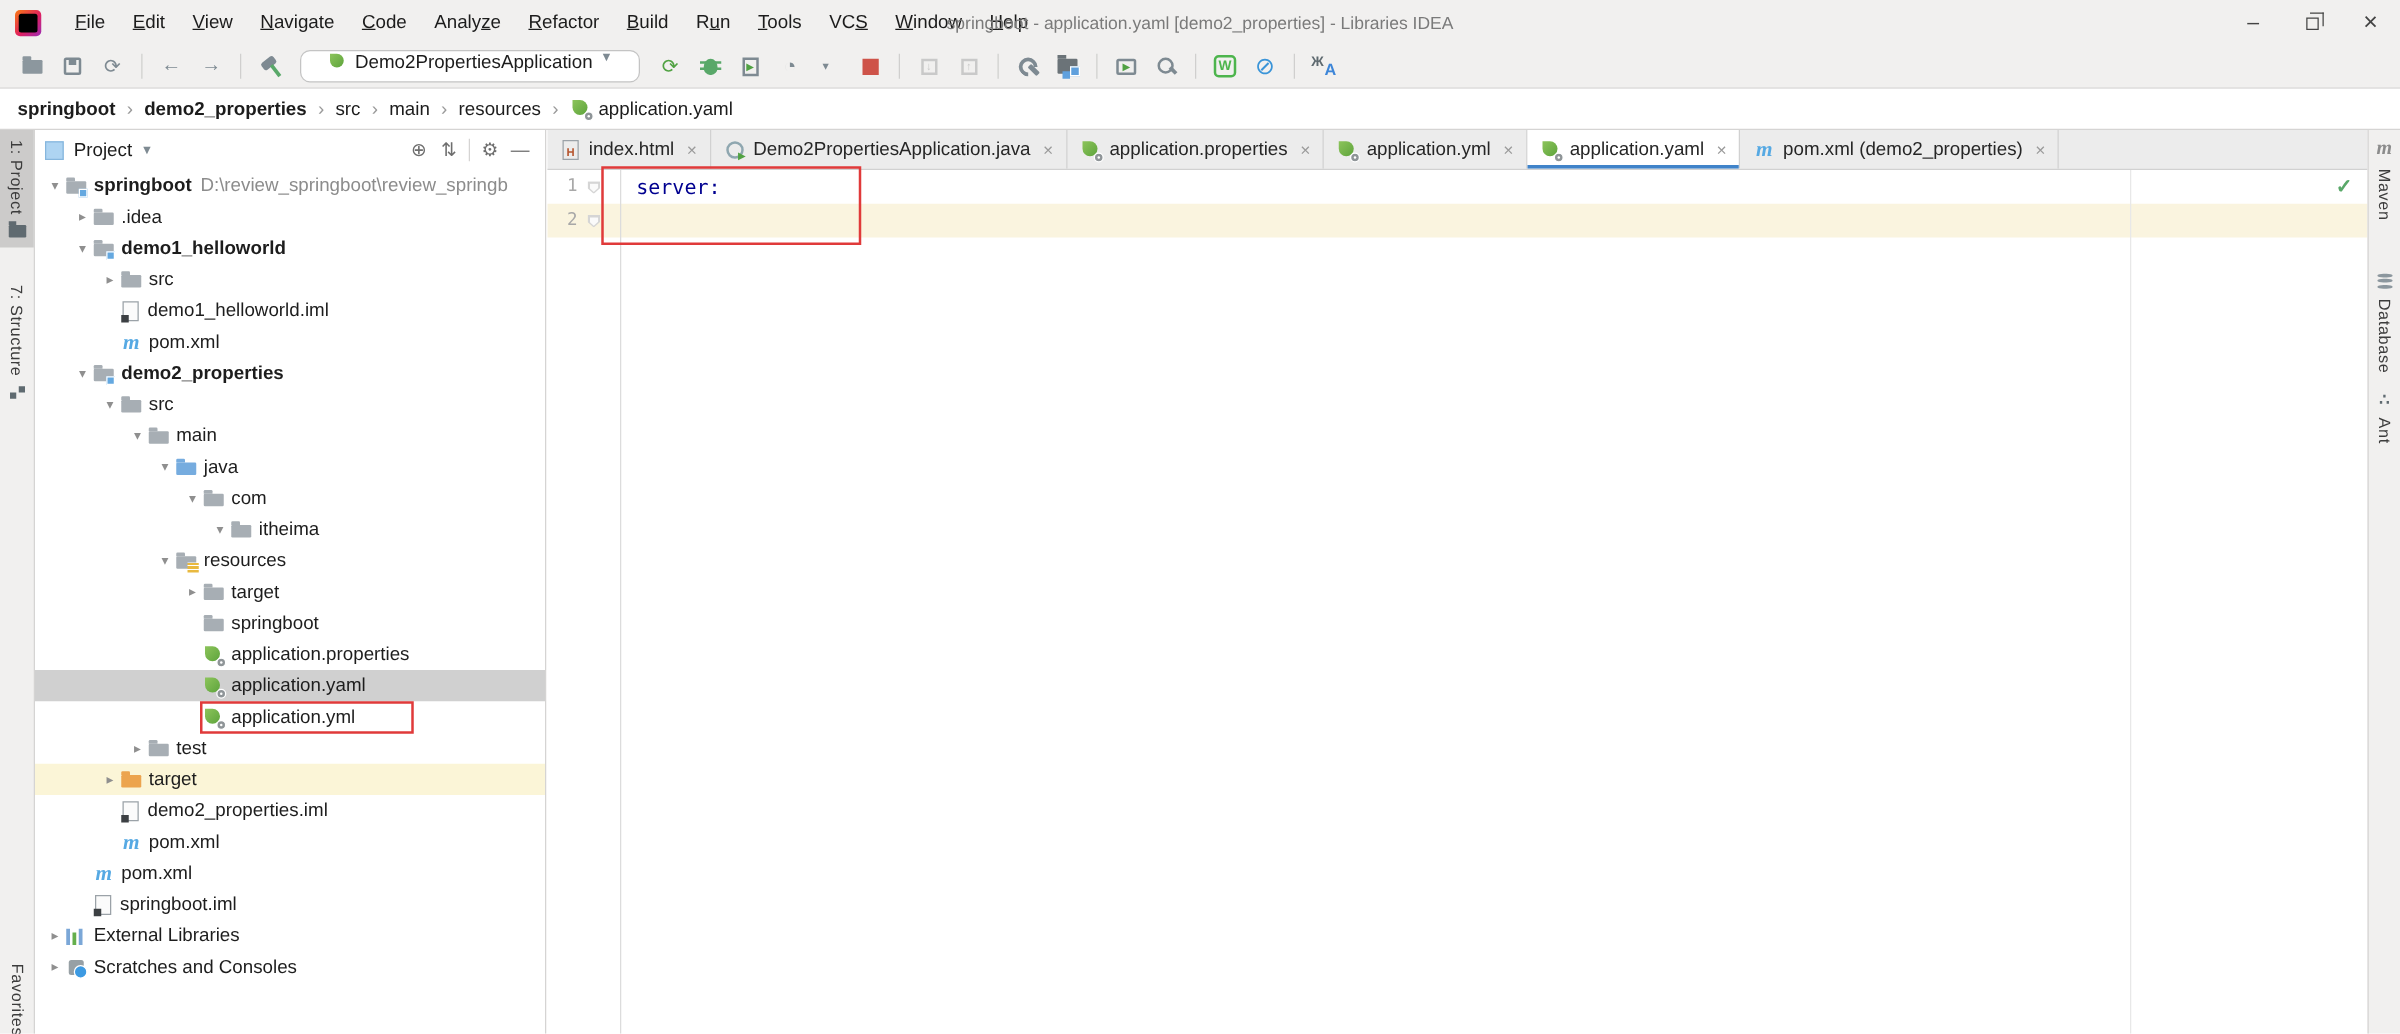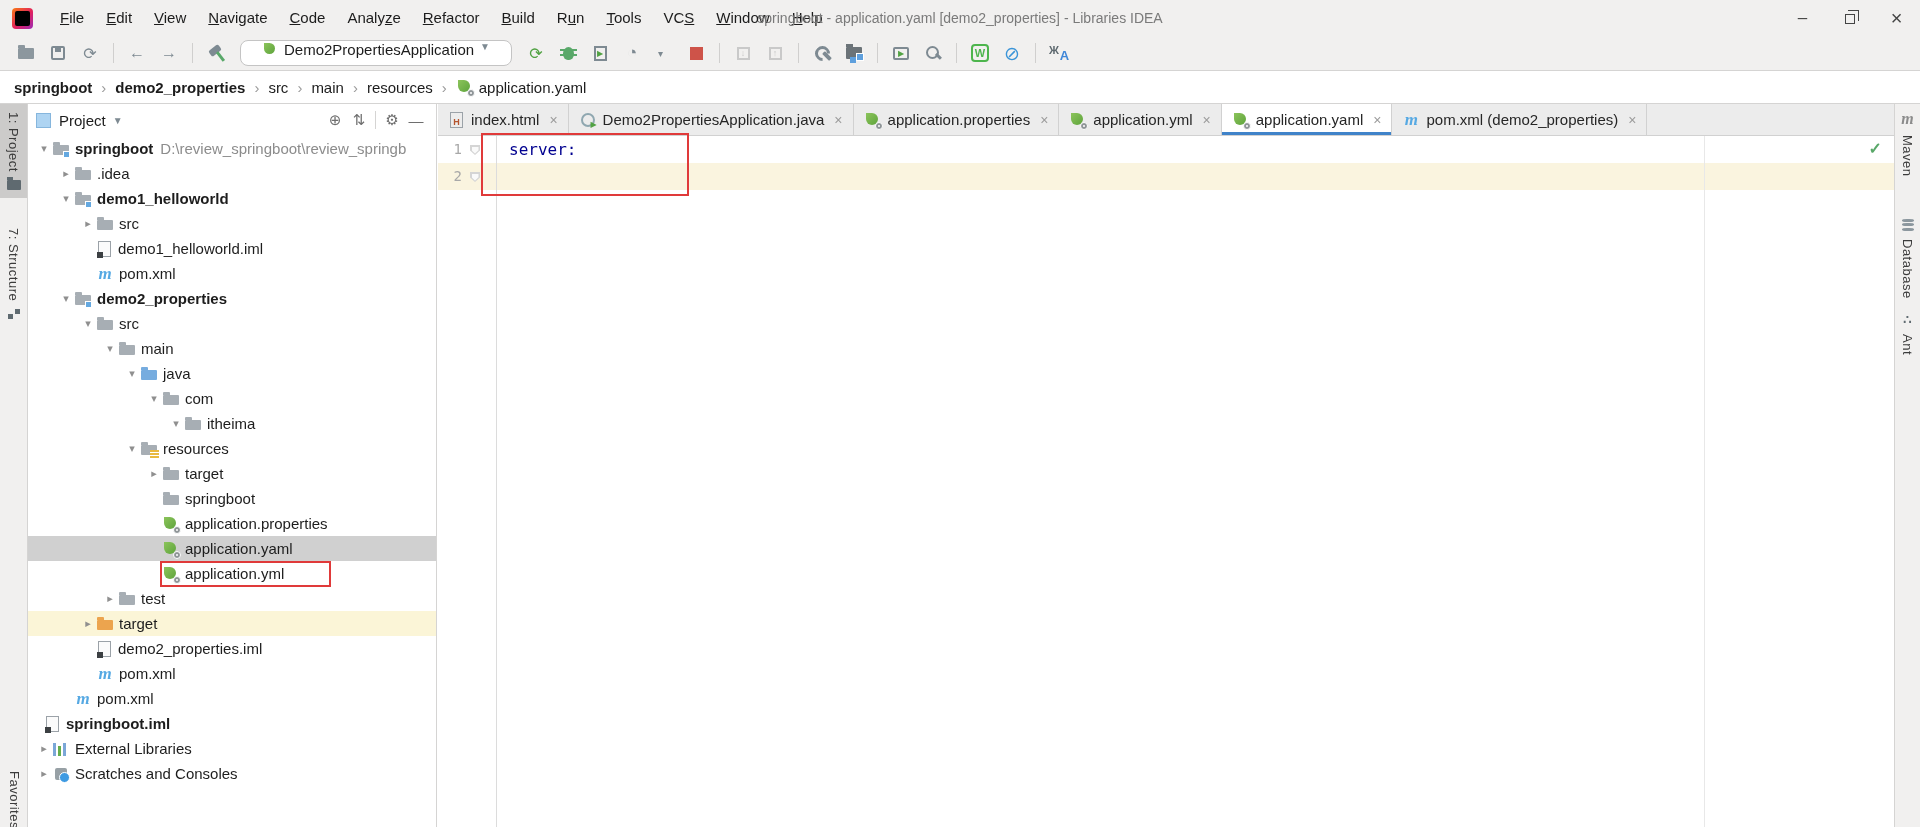--- a/index.html
+++ b/index.html
@@ -534,21 +534,21 @@
         </span>
         <span class="tlabel">pom.xml</span>
       </div>
       <div class="trow" style="padding-left: 30px;">
         <span class="chev"></span>
         <span style="display: inline-flex; align-items: center;">
           <span class="mvn">m</span>
         </span>
         <span class="tlabel">pom.xml</span>
       </div>
-      <div class="trow" style=" font-weight: bold;">
+      <div class="trow" style="padding-left: 30px;">
         <span class="chev"></span>
         <span style="display: inline-flex; align-items: center;">
           <span class="doc">
             <i class="dark"></i>
           </span>
         </span>
         <span class="tlabel">springboot.iml</span>
       </div>
       <div class="trow" style="padding-left: 8px;">
         <span class="chev">▸</span>

